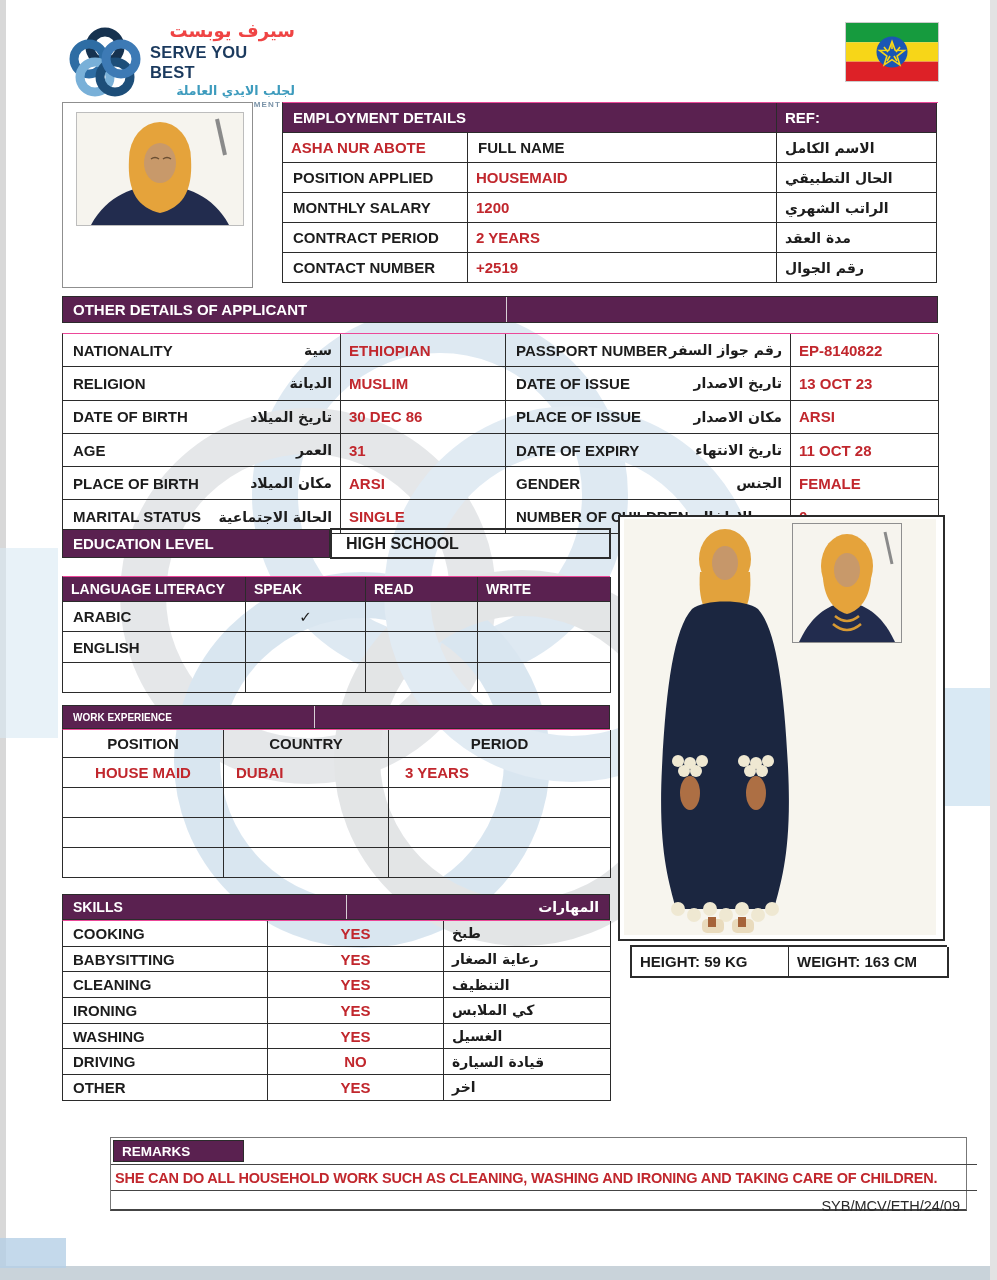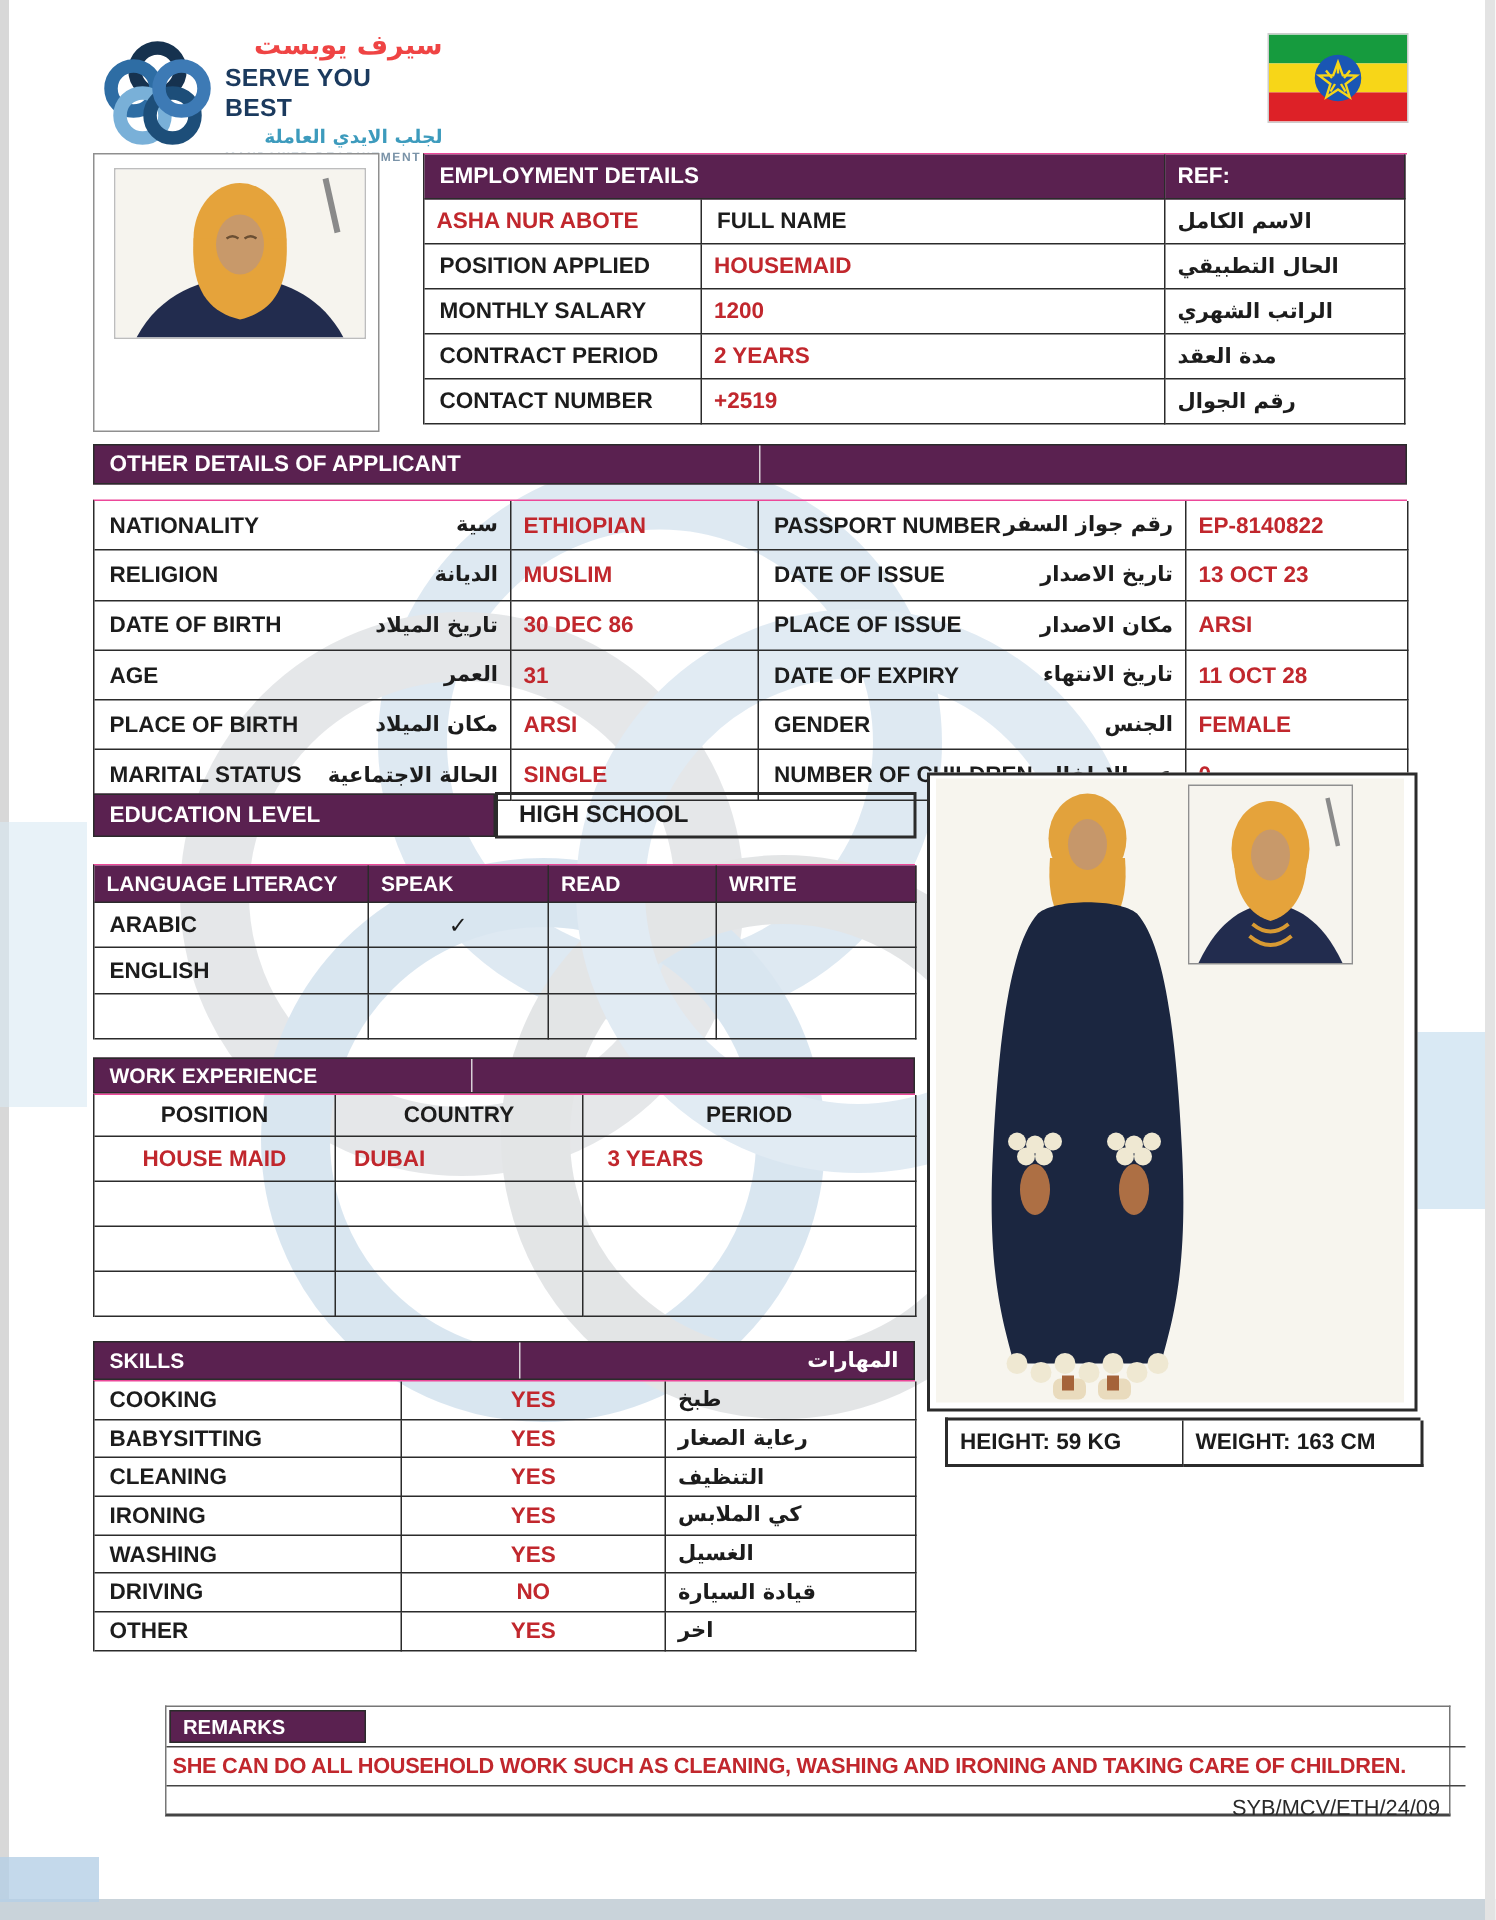--- a/index.html
+++ b/index.html
@@ -198,21 +198,21 @@
   <div class="c ctr"></div>
   <div class="c"></div>
   <div class="c"></div>
 
   <div class="c lbl"></div>
   <div class="c ctr"></div>
   <div class="c"></div>
   <div class="c"></div>
 </div>
 
-<div class="abs hdrbar" style="left:62px;top:705px;width:548px;height:24px;font-size:14px;">
+<div class="abs hdrbar" style="left:62px;top:705px;width:548px;height:24px;font-size:10px;">
   <span>WORK EXPERIENCE</span>
   <span class="divline" style="left:251px;"></span>
 </div>
 <div class="abs grid" style="left:62px;top:729px;width:548px;grid-template-columns:161px 165px 222px;grid-template-rows:28px 30px 30px 30px 30px;">
   <div class="c ctr bold">POSITION</div>
   <div class="c ctr bold">COUNTRY</div>
   <div class="c ctr bold">PERIOD</div>
 
   <div class="c ctr red">HOUSE MAID</div>
   <div class="c red" style="padding-left:12px;">DUBAI</div>

